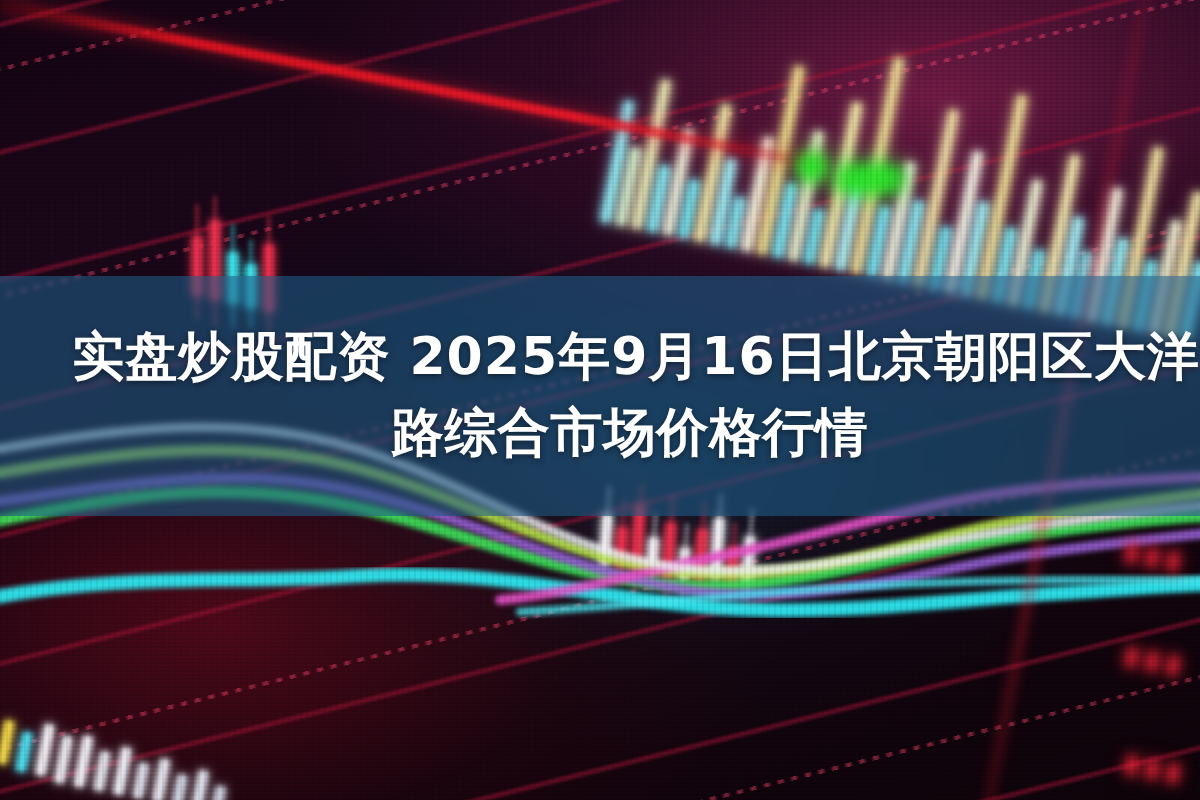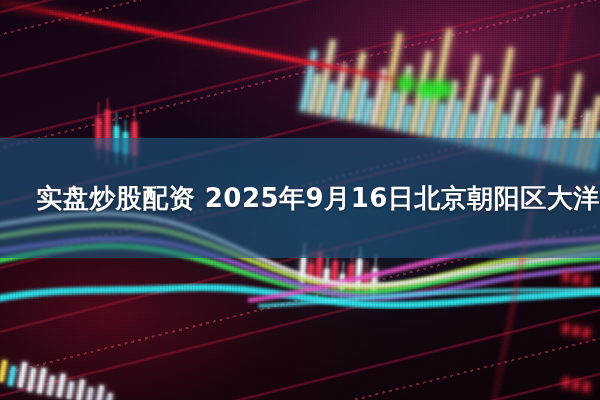--- a/index.html
+++ b/index.html
@@ -331,15 +331,16 @@
   <div class="price-tag" style="top: 268px;">▮▮▮</div>
       <div class="price-tag" style="top: 320px;">▮▮▮</div>
       <div class="price-tag" style="top: 374px;">▮▮▮</div>
     </div>
 
   <div class="layer pixelgrid"></div>
   <div class="layer scanlines"></div>
 
   <div class="title-band">
     <div class="title-line l1">实盘炒股配资 2025年9月16日北京朝阳区大洋</div>
+    <div class="title-line l2">路综合市场价格行情</div>
   </div>
 
 </div>
 
 </body></html>

